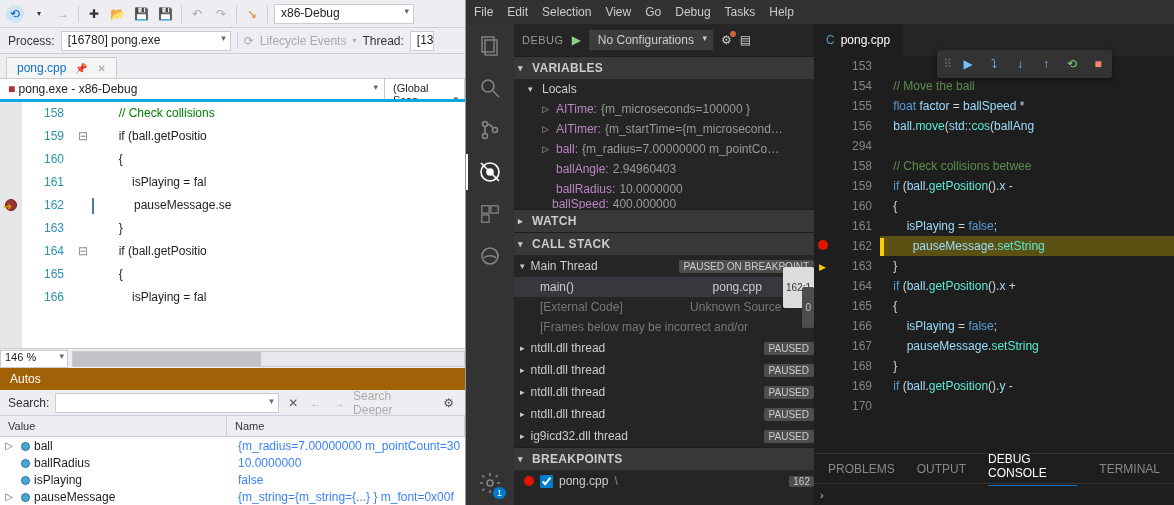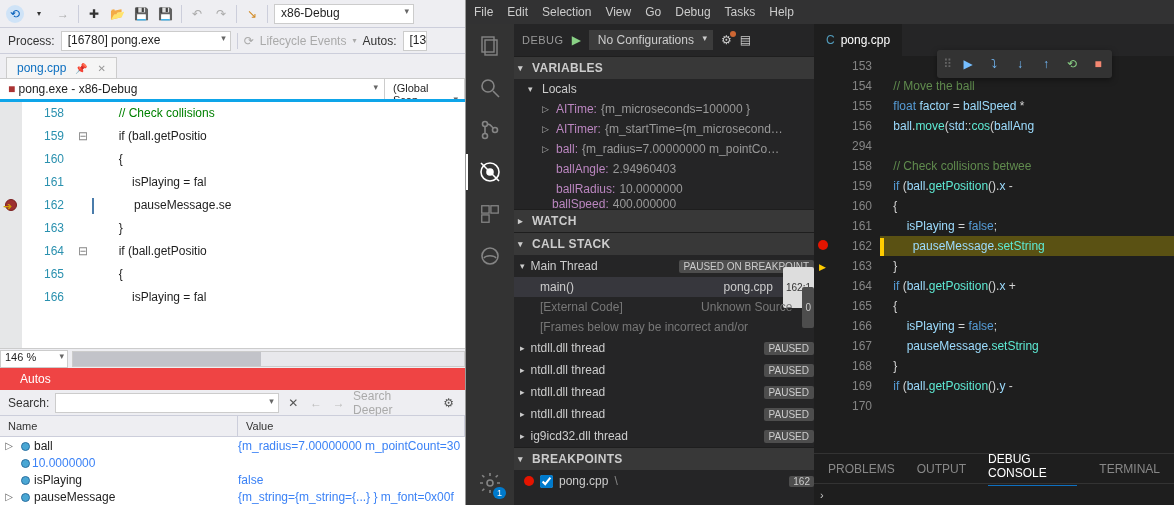--- a/index.html
+++ b/index.html
@@ -32,21 +32,21 @@
 .vs-editor .bp-dot { width: 12px; height: 12px; background: #9d3131; border-radius: 50%; margin: 5px auto 0; border: 1px solid #7a1f1f; }
 .vs-editor .arrow { color: #d1a000; font-size: 11px; }
 .c-comment { color: #008000; }
 .c-cur { background: #a6c8e6; border: 1px solid #4a7cab; display: inline-block; width: 2px; height: 16px; vertical-align: middle; }
 .vs-zoom { height: 20px; display: flex; align-items: center; border-top: 1px solid #ccc; background: #eeeef2; }
 .vs-zoom .zc { width: 68px; background: #fff; border: 1px solid #ccc; height: 18px; padding: 0 4px; font-size: 11px; position: relative; }
 .vs-zoom .zc::after { content: "▾"; position: absolute; right: 3px; font-size: 9px; color: #666; }
 .vs-zoom .scroll { flex: 1; height: 16px; margin-left: 4px; background: #e8e8ec; border: 1px solid #ccc; position: relative; }
 .vs-zoom .thumb { position: absolute; left: 0; top: 0; width: 48%; height: 100%; background: #c2c3c9; }
 .autos { display: flex; flex-direction: column; }
-.autos-hdr { height: 22px; background: #ef4444; color: #fff; padding: 3px 20px; display: flex; align-items: center; }
+.autos-hdr { height: 22px; background: #a16207; color: #fff; padding: 3px 10px; display: flex; align-items: center; }
 .autos-tools { height: 26px; display: flex; align-items: center; padding: 0 8px; gap: 6px; background: #eeeef2; border-bottom: 1px solid #cccedb; }
 .autos-tools .lbl { color: #333; }
 .autos-tools .search { width: 240px; border: 1px solid #ccc; background: #fff; height: 20px; position: relative; }
 .autos-tools .search::after { content: "▾"; position: absolute; right: 4px; top: 2px; font-size: 9px; color: #666; }
 .autos-tools .i { width: 18px; height: 18px; display: inline-flex; align-items: center; justify-content: center; color: #555; }
 .autos-tools .dim { color: #aaa; }
 .autos-grid { flex: 1; background: #fff; }
 .ag-head { display: flex; border-bottom: 1px solid #cccedb; background: #eeeef2; }
 .ag-head .col { padding: 4px 8px; font-size: 11px; color: #333; border-right: 1px solid #cccedb; }
 .ag-row { display: flex; height: 17px; align-items: center; font-size: 11px; }
@@ -77,21 +77,21 @@
 .dbg-top .gear .dot { position: absolute; top: -2px; right: -4px; width: 6px; height: 6px; background: #cc6633; border-radius: 50%; }
 .sect { border-top: 1px solid #1e1e1e; }
 .sect-hdr { height: 22px; background: #383838; display: flex; align-items: center; padding: 0 4px; gap: 4px; font-size: 11px; font-weight: bold; letter-spacing: 0.3px; }
 .sect-hdr .tw { font-size: 9px; color: #ccc; width: 10px; }
 .sub { padding-left: 14px; height: 20px; display: flex; align-items: center; gap: 4px; font-size: 11px; }
 .sub .tw { font-size: 9px; color: #ccc; width: 10px; }
 .varrow { padding-left: 28px; height: 20px; display: flex; align-items: center; gap: 4px; font-family: Consolas, monospace; font-size: 12px; overflow: hidden; white-space: nowrap; }
 .varrow .tw { font-size: 9px; color: #aaa; width: 10px; }
 .vname { color: #bb86c0; }
 .vval { color: #999; }
-.stack-row { padding-left: 14px; height: 20px; display: flex; align-items: center; gap: 10px; font-size: 11px; font-family: Consolas, monospace; }
+.stack-row { padding-left: 14px; height: 20px; display: flex; align-items: center; gap: 21px; font-size: 11px; font-family: Consolas, monospace; }
 .stack-row .fill { flex: 1; }
 .stack-row .ln { background: #ddd; color: #333; padding: 15px 3px; font-size: 10px; border-radius: 2px; }
 .stack-row.dim { color: #777; }
 .thread-row { padding-left: 6px; height: 22px; display: flex; align-items: center; gap: 6px; font-size: 12px; }
 .thread-row .fill { flex: 1; }
 .thread-row .tag { background: #4d4d4d; color: #ccc; padding: 1px 5px; font-size: 10px; border-radius: 2px; }
 .bp-row { padding-left: 10px; height: 22px; display: flex; align-items: center; gap: 6px; font-size: 12px; }
 .bp-row .dot { width: 10px; height: 10px; background: #e51400; border-radius: 50%; }
 .bp-row input[type=checkbox] { accent-color: #007acc; }
 .bp-row .fill { flex: 1; }
@@ -147,21 +147,21 @@
     <span class="dd" style="min-width:140px;">x86-Debug</span>
   </div>
 
   <div class="vs-row2">
     <span class="lbl">Process:</span>
     <span class="combo" style="width:170px;">[16780] pong.exe</span>
     <span class="sep" style="width:1px;height:16px;background:#cccedb;"></span>
     <span class="tb" style="color:#aaa;">⟳</span>
     <span class="lbl" style="color:#aaa;">Lifecycle Events</span>
     <span style="font-size:8px;color:#aaa;">▾</span>
-    <span class="lbl">Autos:</span>
+    <span class="lbl">Thread:</span>
     <span class="combo" style="width:24px;overflow:hidden;padding-right:0;">[13</span>
   </div>
 
   <div class="vs-tabs">
     <div class="vs-tab active">
       <span>pong.cpp</span>
       <span class="close">📌</span>
       <span class="close">✕</span>
     </div>
   </div>
@@ -224,37 +224,38 @@
       <div class="search"></div>
       <span class="i">✕</span>
       <span class="i" style="color:#bbb;">←</span>
       <span class="i" style="color:#bbb;">→</span>
       <span class="dim">Search Deeper</span>
       <span style="flex:1"></span>
       <span class="i">⚙</span>
     </div>
     <div class="autos-grid">
       <div class="ag-head">
+        <div class="col" style="flex:1;">Value</div>
         <div class="col" style="width:238px;">Name</div>
-        <div class="col" style="flex:1;">Value</div>
       </div>
       <div id="autos-rows">
           <div class="ag-row">
         <span class="c0">▷</span>
         <span class="c1"><svg width="11" height="11">
                 <circle cx="5.5" cy="5.5" r="4" fill="#4aa7d4" stroke="#2a6fa0"></circle>
               </svg></span>
         <span class="c2">ball</span>
         <span class="c3">{m_radius=7.00000000 m_pointCount=30</span>
       </div>
           <div class="ag-row">
         <span class="c0"></span>
         <span class="c1"><svg width="11" height="11">
                 <circle cx="5.5" cy="5.5" r="4" fill="#4aa7d4" stroke="#2a6fa0"></circle>
               </svg></span>
+        <span class="c2">ballRadius</span>
         <span class="c3">10.0000000</span>
       </div>
           <div class="ag-row">
         <span class="c0"></span>
         <span class="c1"><svg width="11" height="11">
                 <circle cx="5.5" cy="5.5" r="4" fill="#4aa7d4" stroke="#2a6fa0"></circle>
               </svg></span>
         <span class="c2">isPlaying</span>
         <span class="c3">false</span>
       </div>

